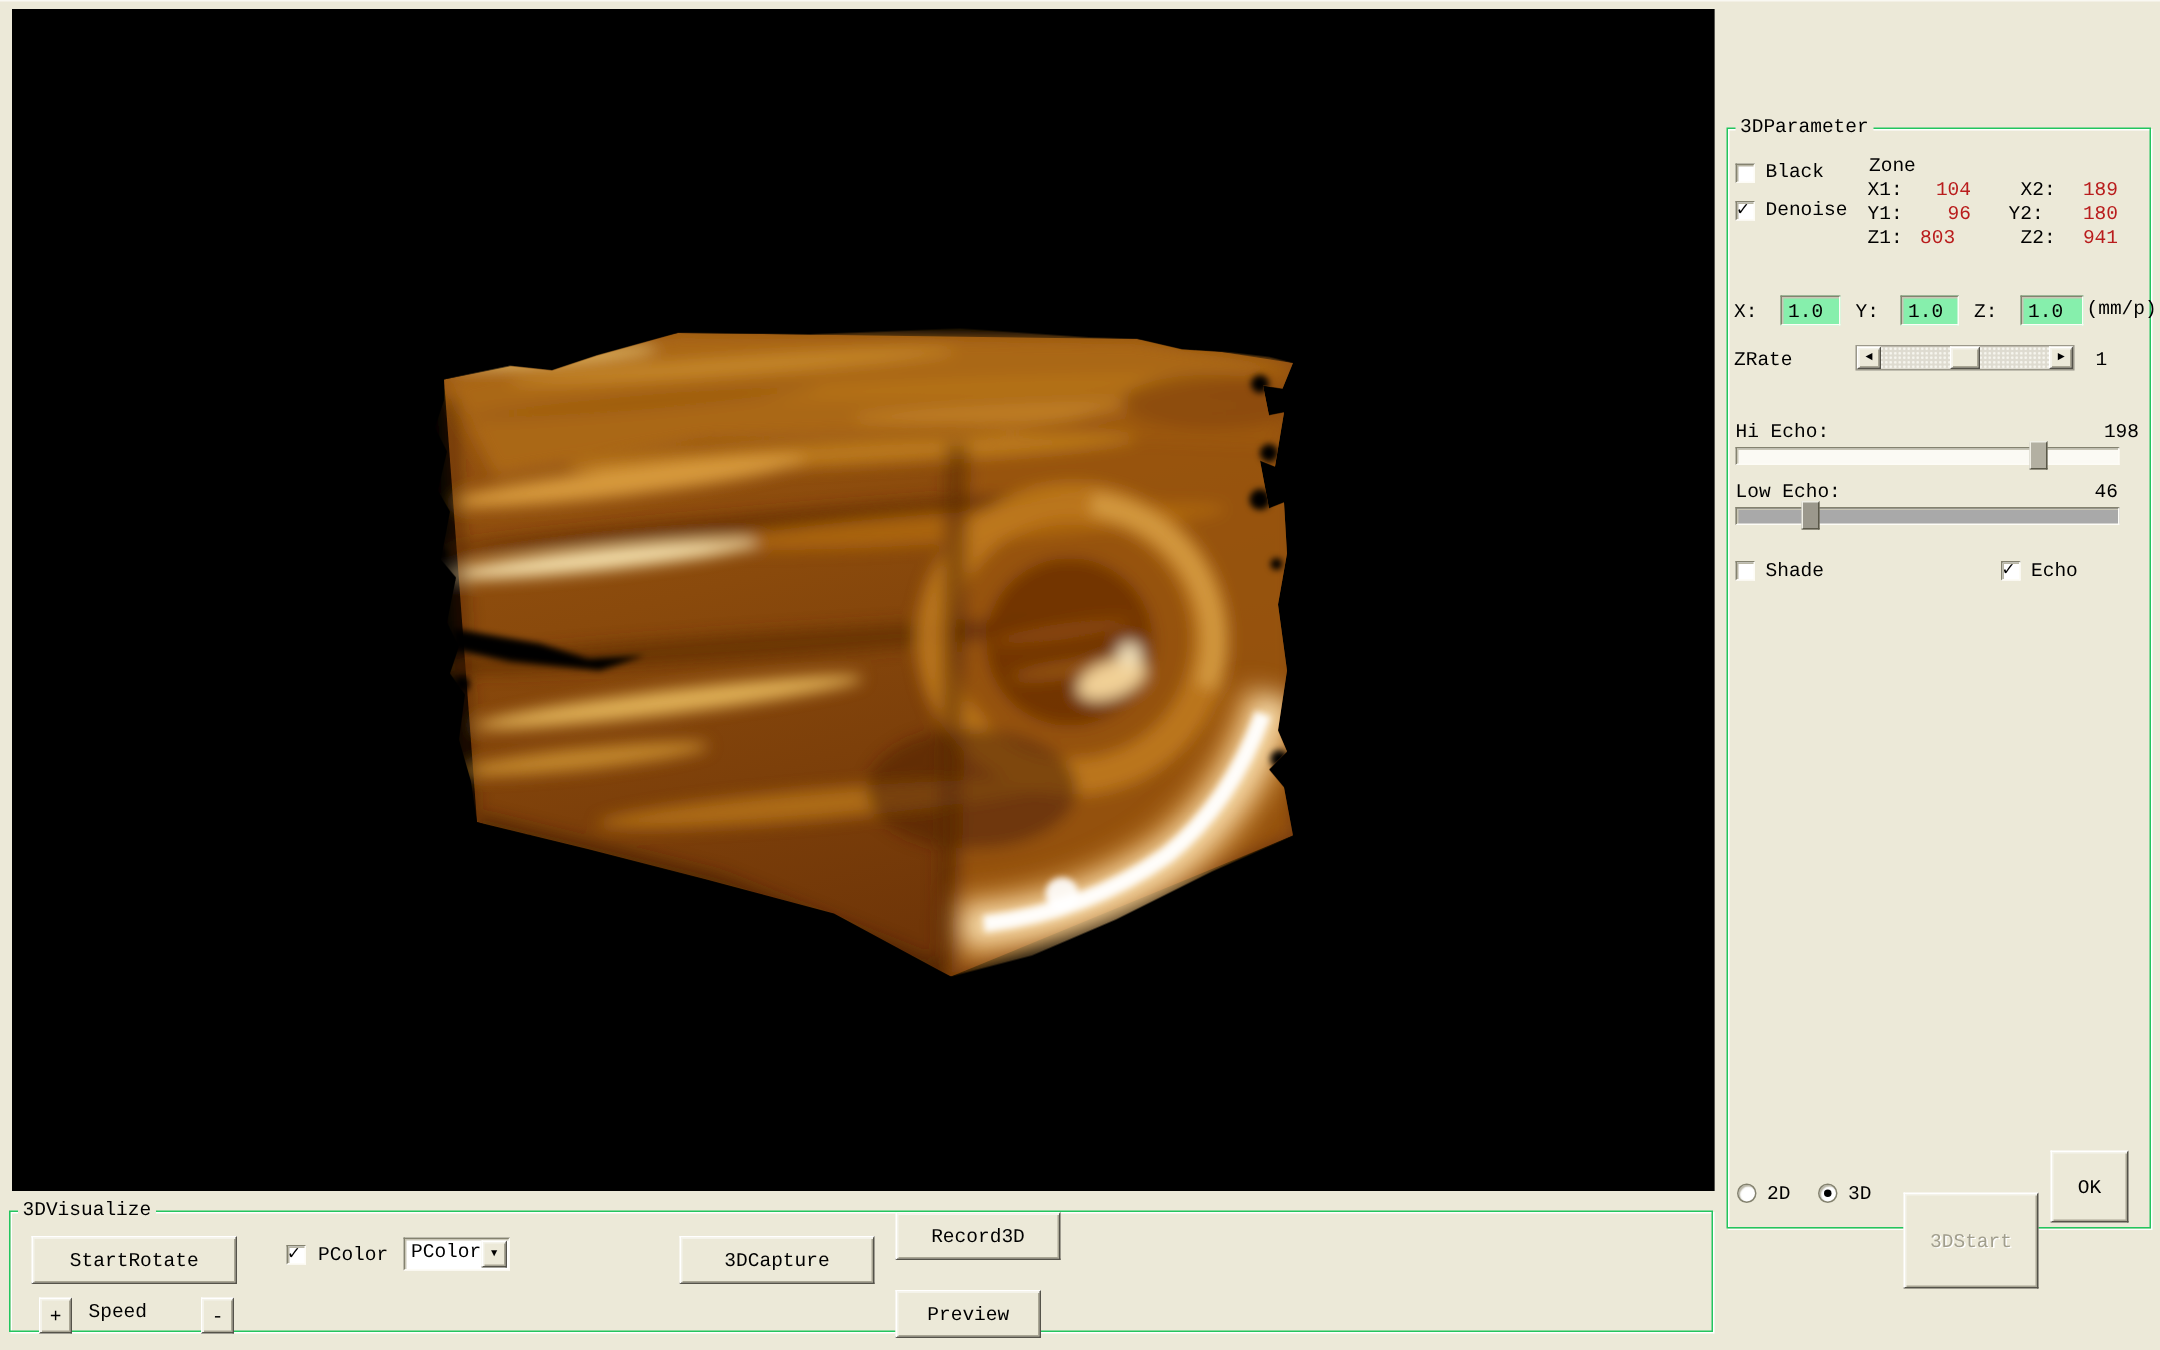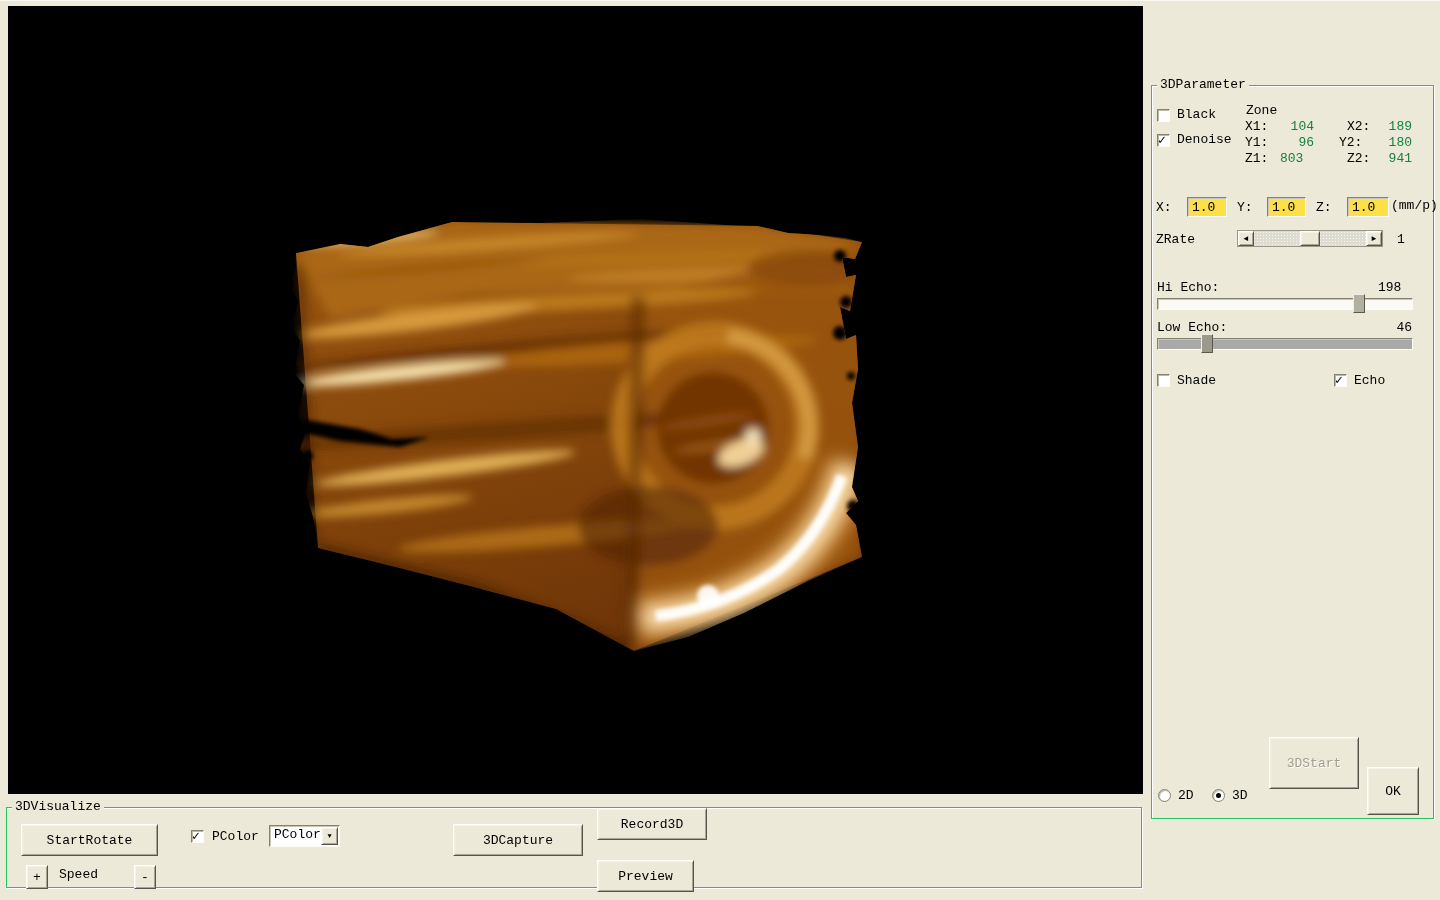--- a/index.html
+++ b/index.html
@@ -37,21 +37,21 @@
     border-color:#ffffff #55534a #55534a #ffffff;
     box-shadow: inset 1px 1px 0 #f4f3ea, inset -1px -1px 0 #a9a694;
     display:flex; align-items:center; justify-content:center;
     cursor:default; font-size:13px;
   }
   .btn.disabled { color:#a19e8d; text-shadow:1px 1px 0 #ffffff; }
 
   
   .txt {
     position:absolute;
-    background:#fde047;
+    background:#86efac;
     border:1px solid;
     border-color:#84826f #fdfcf6 #fdfcf6 #84826f;
     box-shadow: inset 1px 1px 0 #c9c6b6;
     font-family:"Liberation Mono","DejaVu Sans Mono",monospace;
     font-size:13px; padding:1px 4px; outline:none;
   }
 
   
   .checkbox {
     position:absolute; width:13px; height:13px; background:#fff;
@@ -65,21 +65,21 @@
   .radio {
     position:absolute; width:13px; height:13px; border-radius:50%;
     background:#fff; border:1px solid #84826f;
     box-shadow: inset 1px 1px 1px #b9b6a5;
   }
   .radio.selected::after {
     content:""; position:absolute; left:3px; top:3px;
     width:5px; height:5px; border-radius:50%; background:#000;
   }
   .ctl-label { position:absolute; white-space:nowrap; }
-  .blue-val { color:#15803d; }
+  .blue-val { color:#b91c1c; }
 
   
   .slider-track {
     position:absolute; height:12px;
     border:1px solid; border-color:#84826f #fdfcf6 #fdfcf6 #84826f;
     box-shadow: inset 1px 1px 0 #c9c6b6;
   }
   .slider-thumb {
     position:absolute; width:12px; height:19px;
     background:#b3b0a2;
@@ -251,39 +251,39 @@
 
   <span class="ctl-label" style="left:4px; top:146px;font-family:Liberation Mono, monospace;">ZRate</span>
   <div class="scrollbar" style="left:85px; top:144px; width:146px;">
     <div class="sb-arrow" style="left:0;">◄</div>
     <div class="sb-thumb" style="left:62px;"></div>
     <div class="sb-arrow" style="right:0;">►</div>
   </div>
   <span class="ctl-label" style="left:245px; top:146px;">1</span>
 
   <span class="ctl-label" style="left:5px; top:194px;">Hi Echo:</span>
-  <span class="ctl-label" style="left:226px; top:194px; width:34px; ">198</span>
+  <span class="ctl-label" style="left:240px; top:194px; width:34px; text-align:right;">198</span>
   <div class="slider-track" style="left:5px; top:212px; width:256px; background:#fbfaf4;"></div>
   <div class="slider-thumb" style="left:201px; top:208px;"></div>
 
   <span class="ctl-label" style="left:5px; top:234px;">Low Echo:</span>
   <span class="ctl-label" style="left:226px; top:234px; width:34px; text-align:right;">46</span>
   <div class="slider-track" style="left:5px; top:252px; width:256px; background:#a9a9a9;"></div>
   <div class="slider-thumb" style="left:49px; top:248px; background:#9b988c;"></div>
 
   <span class="checkbox" style="left:5px; top:288px;"></span>
   <span class="ctl-label" style="left:25px; top:287px;">Shade</span>
   <span class="checkbox checked" style="left:182px; top:288px;"></span>
   <span class="ctl-label" style="left:202px; top:287px;">Echo</span>
 
   <span class="radio" style="left:6px; top:703px;"></span>
   <span class="ctl-label" style="left:26px; top:702px;">2D</span>
   <span class="radio selected" style="left:60px; top:703px;"></span>
   <span class="ctl-label" style="left:80px; top:702px;">3D</span>
-  <div class="btn disabled" style="left:117px; top:651px; width:90px; height:52px;">3DStart</div>
+  <div class="btn disabled" style="left:117px; top:709px; width:90px; height:64px;">3DStart</div>
   <div class="btn" style="left:215px; top:681px; width:52px; height:48px;">OK</div>
 </div>
 
 <div class="groupbox" style="left:6px; top:806px; width:1136px; height:81px; overflow:visible;">
   <span class="legend">3DVisualize</span>
 
   <div class="btn" style="left:14px; top:16px; width:137px; height:32px;">StartRotate</div>
 
   <span class="checkbox checked" style="left:184px; top:22px;"></span>
   <span class="ctl-label" style="left:205px; top:21px;">PColor</span>

